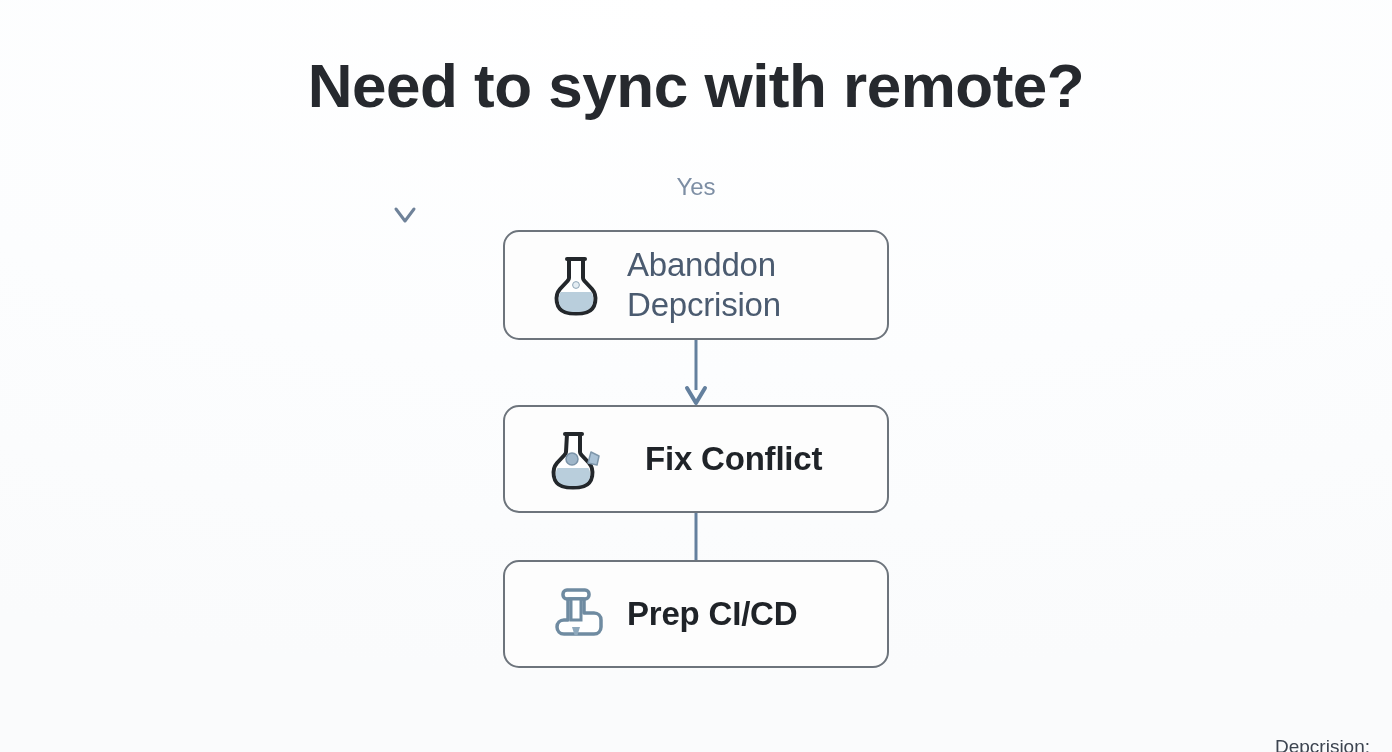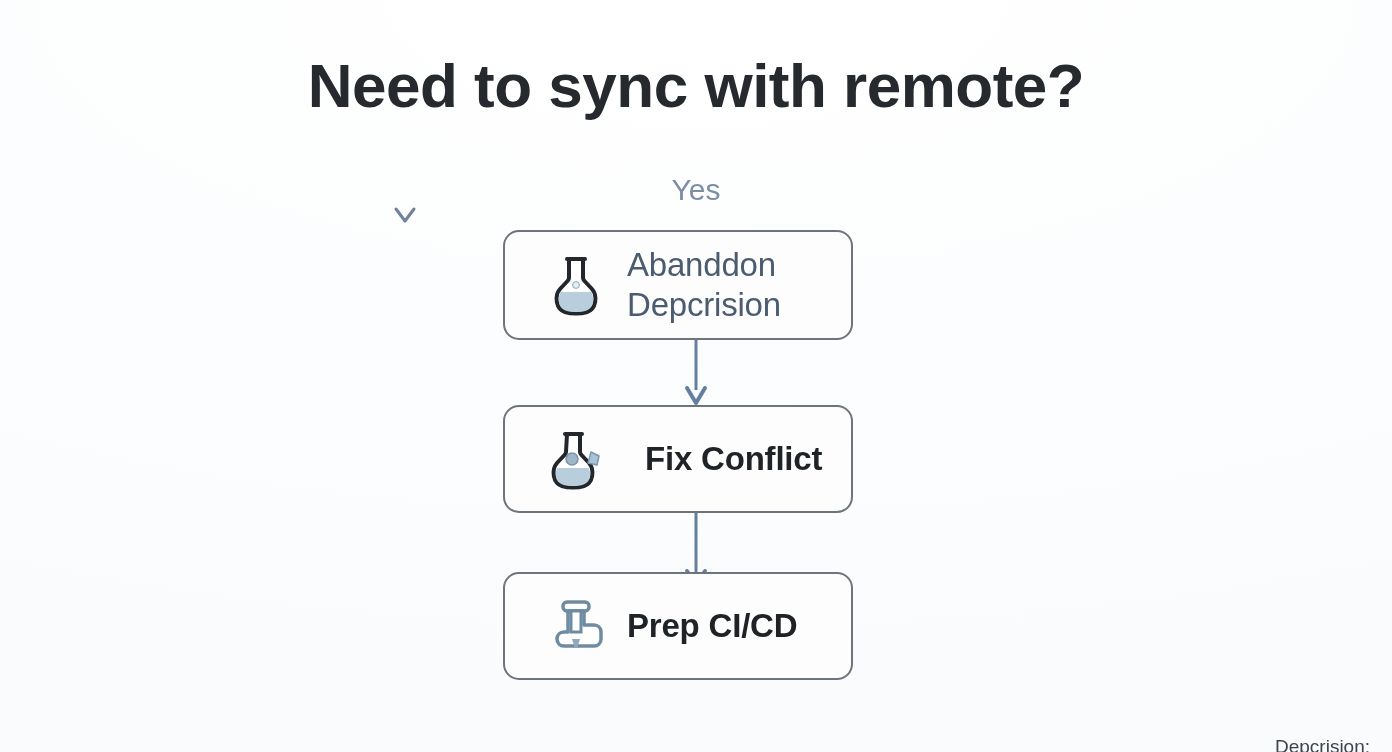--- a/index.html
+++ b/index.html
@@ -36,50 +36,50 @@
     line-height: 1.1;
   }
 
   
   .edge-label {
     position: absolute;
     top: 173px;
     left: 0;
     width: 100%;
     text-align: center;
-    font-size: 30px;
+    font-size: 24px;
     color: #7d8ea4;
     line-height: 1.15;
   }
   .edge-chevron {
     position: absolute;
     top: 206px;
     left: 50%;
     margin-left: -303px;
     width: 24px;
     height: 20px;
   }
 
   
   .node {
     position: absolute;
     left: 503px;
-    width: 350px;
+    width: 386px;
     box-sizing: border-box;
     border: 2px solid #6d747c;
     border-radius: 16px;
     background: #fdfdfd;
     display: flex;
     align-items: center;
     padding: 0 18px 0 42px;
     gap: 22px;
   }
   .node-1 { top: 230px; height: 110px; }
   .node-2 { top: 405px; height: 108px; gap: 40px; }
-  .node-3 { top: 572px; height: 108px; text-align: center; }
+  .node-3 { top: 560px; height: 108px; text-align: center; }
 
   .node-icon {
     flex: 0 0 auto;
     width: 58px;
     height: 62px;
     display: block;
   }
   .node-label {
     font-size: 33px;
     line-height: 1.20;

